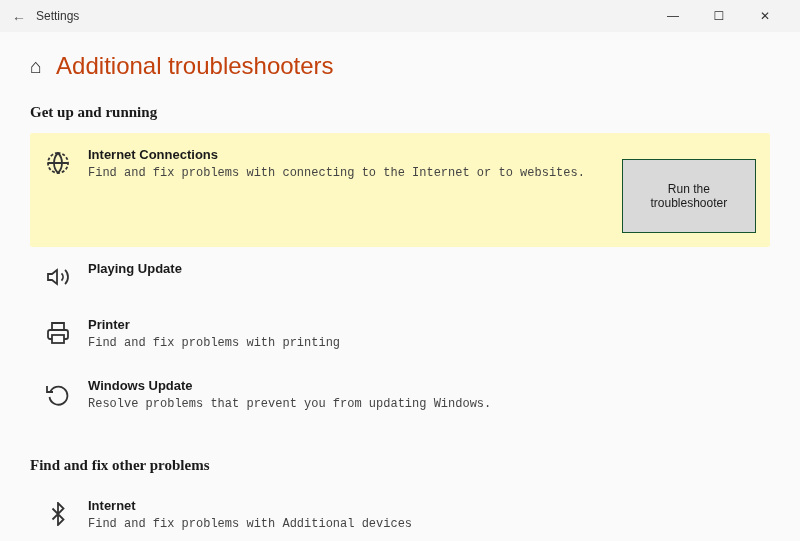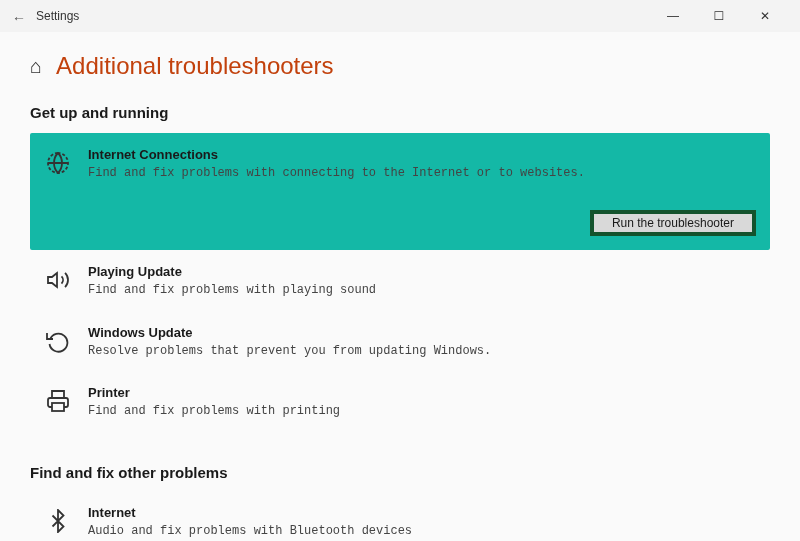--- a/index.html
+++ b/index.html
@@ -94,35 +94,36 @@
       color: #555;
       display: flex;
       align-items: center;
     }
 
     .section-title {
       font-size: 15px;
       font-weight: 600;
       color: #1a1a1a;
       margin-bottom: 12px;
+      font-family: Liberation Serif, serif;
     }
 
     .troubleshooter-item {
       display: flex;
       align-items: flex-start;
       gap: 16px;
       padding: 12px 14px;
       cursor: pointer;
       border-radius: 2px;
       margin-bottom: 2px;
     }
 
     .troubleshooter-item.expanded {
-      background: #14b8a6;
-      flex-direction: column;
+      background: #fef9c3;
+      flex-direction: row;
       padding: 14px 14px 14px 14px;
     }
 
     .troubleshooter-item.expanded .item-top {
       display: flex;
       align-items: flex-start;
       gap: 16px;
       width: 100%;
     }
 
@@ -154,23 +155,23 @@
 
     .item-desc {
       font-size: 12px;
       color: #444;
       line-height: 1.4;
       font-family: Liberation Mono, monospace;
     }
 
     .run-btn {
       margin-top: 12px;
-      padding: 2px 18px;
+      padding: 22px 18px;
       background: #d9d9d9;
-      border: 4px solid #14532d;
+      border: 1px solid #14532d;
       font-size: 12px;
       cursor: pointer;
       color: #1a1a1a;
       align-self: flex-end;
     }
 
     .section-gap {
       margin-top: 32px;
     }
 
@@ -231,62 +232,61 @@
       <div class="troubleshooter-item">
         <div class="item-icon">
           <svg viewBox="0 0 24 24" fill="none" stroke="#333" stroke-width="1.8">
             <polygon points="11,5 6,9 2,9 2,15 6,15 11,19"></polygon>
             <path d="M15.54 8.46a5 5 0 0 1 0 7.07"></path>
             <path d="M19.07 4.93a10 10 0 0 1 0 14.14"></path>
           </svg>
         </div>
         <div class="item-text">
           <div class="item-name">Playing Update</div>
-          <div class="item-desc">Find and fix problems with playing sound</div>
-        </div>
-      </div>
-
-      <div class="troubleshooter-item">
-        <div class="item-icon">
-          <svg viewBox="0 0 24 24" fill="none" stroke="#333" stroke-width="1.8">
-            <polyline points="1,4 1,10 7,10"></polyline>
-            <path d="M3.51 15a9 9 0 1 0 .49-4.5"></path>
-          </svg>
-        </div>
-        <div class="item-text">
-          <div class="item-name">Windows Update</div>
-          <div class="item-desc">Resolve problems that prevent you from updating Windows.</div>
         </div>
       </div>
 
       <div class="troubleshooter-item">
         <div class="item-icon">
           <svg viewBox="0 0 24 24" fill="none" stroke="#333" stroke-width="1.8">
             <polyline points="6,9 6,2 18,2 18,9"></polyline>
             <path d="M6 18H4a2 2 0 0 1-2-2v-5a2 2 0 0 1 2-2h16a2 2 0 0 1 2 2v5a2 2 0 0 1-2 2h-2"></path>
             <rect x="6" y="14" width="12" height="8"></rect>
           </svg>
         </div>
         <div class="item-text">
           <div class="item-name">Printer</div>
           <div class="item-desc">Find and fix problems with printing</div>
         </div>
       </div>
+
+      <div class="troubleshooter-item">
+        <div class="item-icon">
+          <svg viewBox="0 0 24 24" fill="none" stroke="#333" stroke-width="1.8">
+            <polyline points="1,4 1,10 7,10"></polyline>
+            <path d="M3.51 15a9 9 0 1 0 .49-4.5"></path>
+          </svg>
+        </div>
+        <div class="item-text">
+          <div class="item-name">Windows Update</div>
+          <div class="item-desc">Resolve problems that prevent you from updating Windows.</div>
+        </div>
+      </div>
     </div>
 
     <div class="section section-gap">
       <div class="section-title">Find and fix other problems</div>
 
       <div class="troubleshooter-item">
         <div class="item-icon">
           <svg viewBox="0 0 24 24" fill="none" stroke="#333" stroke-width="1.8">
             <polyline points="6.5,6.5 17.5,17.5 12,23 12,1 17.5,6.5 6.5,17.5"></polyline>
           </svg>
         </div>
         <div class="item-text">
           <div class="item-name">Internet</div>
-          <div class="item-desc">Audio and fix problems with Bluetooth devices</div>
+          <div class="item-desc">Find and fix problems with Additional devices</div>
         </div>
       </div>
     </div>
 
   </div>
 </div>
 
 </body></html>

